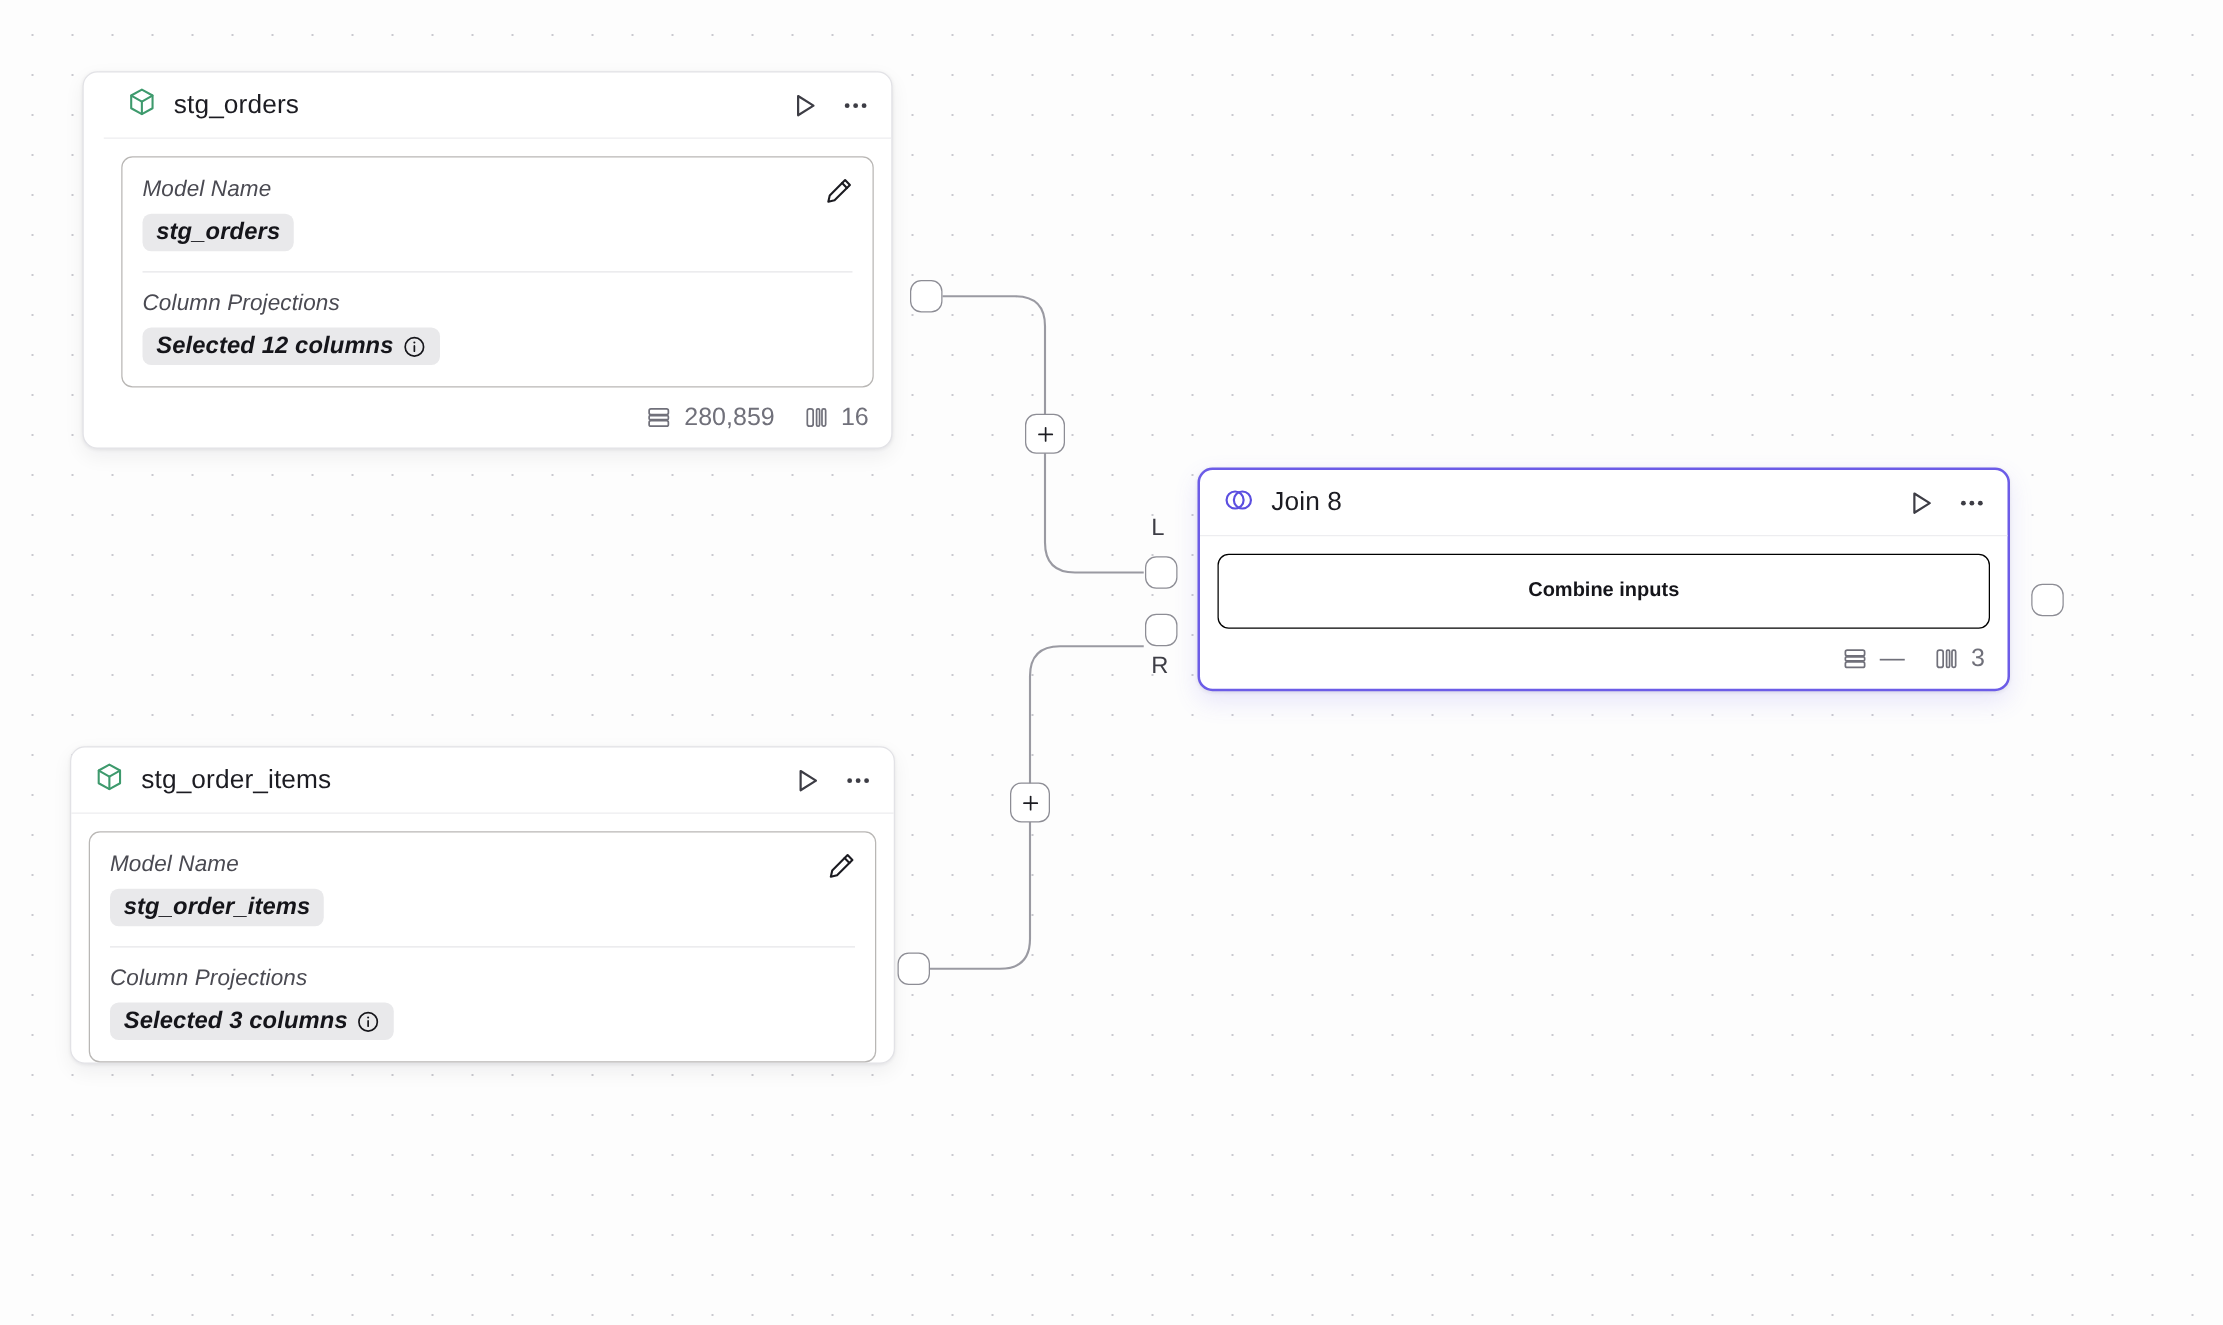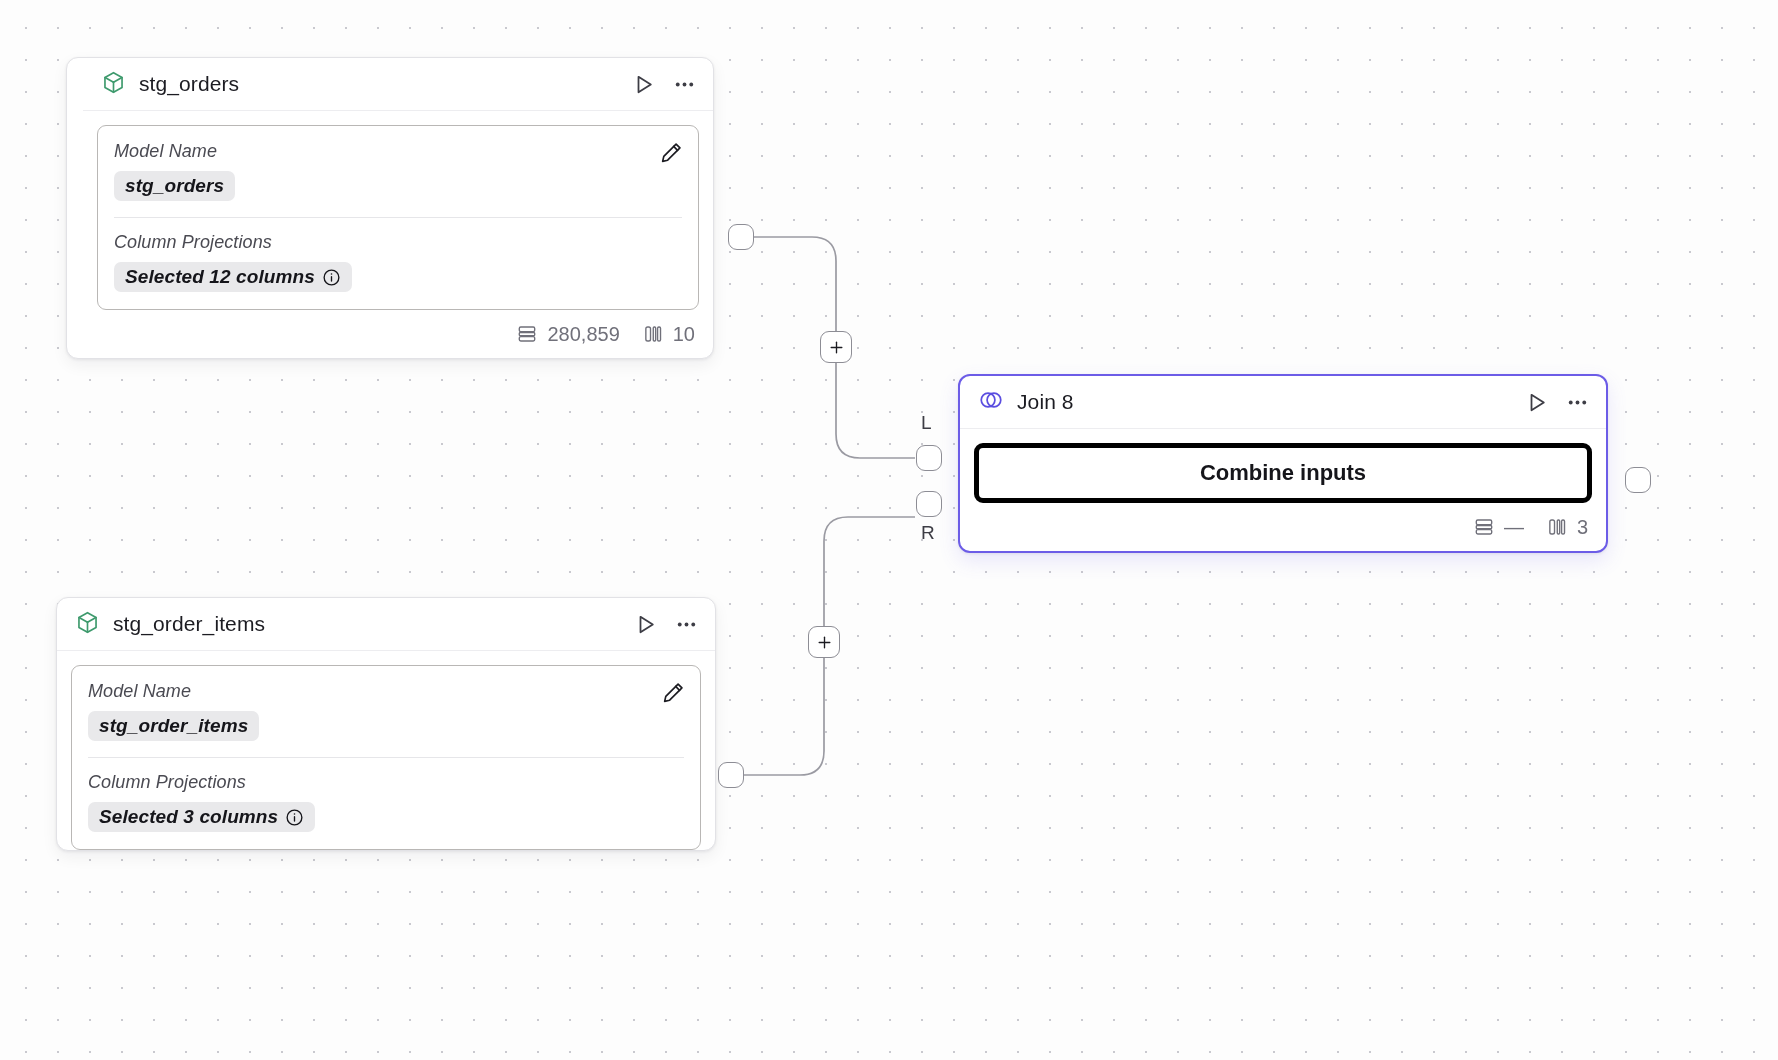--- a/index.html
+++ b/index.html
@@ -134,27 +134,27 @@
     display: flex;
     align-items: flex-start;
     gap: 9px;
     font-size: 20px;
     color: #70707a;
   }
   .stat + .stat { margin-left: 12px; }
 
   
   .combine-box {
-    border: 5px solid #000000;
+    border: 1px solid #000000;
     border-radius: 9px;
     height: 60px;
     display: flex;
     align-items: center;
     justify-content: center;
-    font-size: 22px;
+    font-size: 16px;
     font-weight: bold;
     color: #15151a;
     cursor: pointer;
     box-sizing: border-box;
   }
 
   
   .port {
     position: absolute;
     width: 26px;
@@ -268,21 +268,21 @@
         <span>280,859</span>
       </span>
       <span class="stat">
         <span style="line-height:0;">
           <svg width="22" height="22" viewBox="0 0 24 24" fill="none" stroke="#70707a" stroke-width="1.5" stroke-linejoin="round">
             <rect x="4.2" y="4.4" width="5.1" height="15.2" rx="2"></rect>
             <rect x="12.3" y="4.4" width="2.6" height="15.2" rx="1.1"></rect>
             <rect x="17" y="4.4" width="3.2" height="15.2" rx="1.4"></rect>
           </svg>
         </span>
-        <span>10</span>
+        <span>16</span>
       </span>
     </div>
   </div>
 
   <div class="port" style="left:728px; top:224px;"></div>
 
   <div class="node" style="left:56px; top:597px; width:660px;">
     <div class="node-header">
       <span class="icon">
         <svg width="25" height="25" viewBox="0 0 24 24" fill="none" stroke="#3e9a6d" stroke-width="1.6" stroke-linejoin="round" stroke-linecap="round">

